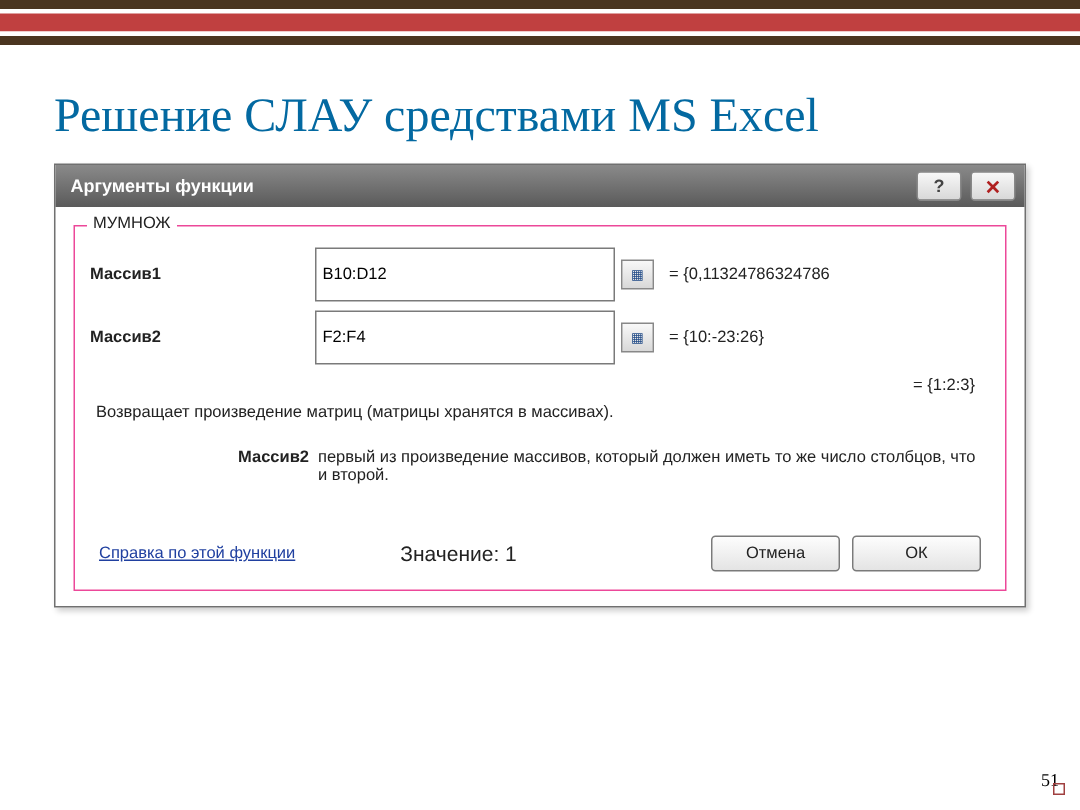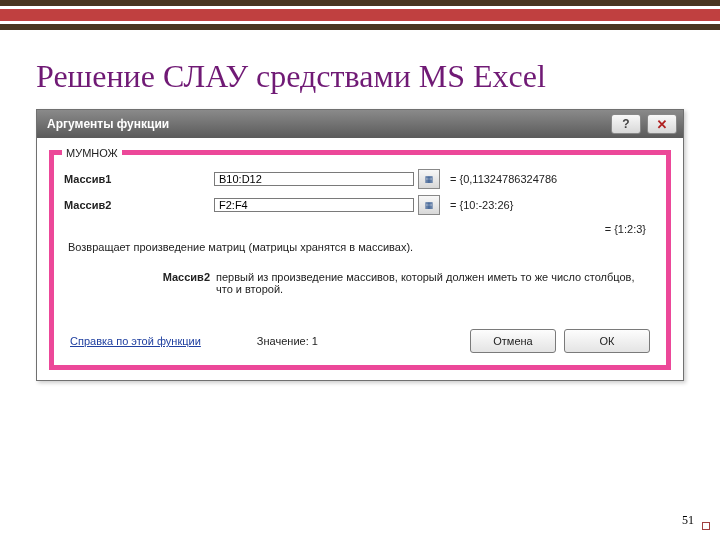--- a/index.html
+++ b/index.html
@@ -15,21 +15,21 @@
     display: flex;
     flex-direction: column;
   }
   .band-a { height: 6px; background: #4a3520; }
   .band-gap { height: 3px; background: #fff; }
   .band-b { height: 12px; background: #c04040; }
   .slide-title {
     font-family: "Times New Roman", serif;
     font-size: 32px;
     margin: 28px 0 14px 36px;
-    color: #701a75;
+    color: #0369a1;
   }
   .dialog {
     width: 648px;
     margin-left: 36px;
     border: 1px solid #707070;
     box-shadow: 2px 2px 4px rgba(0,0,0,0.2);
     background: #fff;
   }
   .titlebar {
     background: linear-gradient(to bottom, #8a8a8a, #5a5a5a);
@@ -55,21 +55,21 @@
     font-size: 12px;
     color: #444;
   }
   .tb-btn.close { color: #b02020; font-weight: bold; font-size: 13px;}
   .dlg-body {
     padding: 6px 12px 10px 12px;
     font-size: 11px;
     color: #222;
   }
   .fieldset {
-    border: 5px solid #ec4899;
+    border: 1px solid #ec4899;
     position: relative;
     padding: 14px 10px 10px 10px;
     margin-top: 6px;
   }
   .legend {
     position: absolute;
     top: -8px;
     left: 8px;
     background: #fff;
     padding: 0 4px;
@@ -81,21 +81,21 @@
     margin-bottom: 6px;
   }
   .row .lbl {
     width: 150px;
     text-align: left;
     font-weight: bold;
     padding-right: 6px;
   }
   .row input[type=text] {
     width: 200px;
-    height: 14px;
+    height: 36px;
     border: 1px solid #7a7a7a;
     font-size: 11px;
     padding: 0 4px;
     font-family: inherit;
   }
   .ref-btn {
     width: 22px;
     height: 20px;
     border: 1px solid #888;
     margin-left: 4px;
@@ -136,41 +136,41 @@
     margin: 34px 6px 2px 6px;
     justify-content: space-between;
   }
   .help-link {
     color: #2040a0;
     text-decoration: underline;
     cursor: pointer;
     font-size: 11px;
   }
   .value-lbl {
-    margin-left: 56px;
-    font-size: 11px;
+    margin-left: 70px;
+    font-size: 14px;
   }
   .spacer { flex: 1; }
   .btn {
     width: 86px;
     height: 24px;
     border: 1px solid #7a7a7a;
     background: linear-gradient(to bottom,#fdfdfd,#e4e4e4);
     border-radius: 3px;
     font-size: 11px;
     display: flex;
     align-items: center;
     justify-content: center;
     margin-left: 8px;
     cursor: pointer;
   }
   .page-num {
     position: absolute;
     bottom: 12px;
-    right: 26px;
+    right: 14px;
     font-size: 12px;
     font-family: "Times New Roman", serif;
   }
   .bottom-square {
     position: absolute;
     bottom: 10px;
     right: 10px;
     width: 8px;
     height: 8px;
     border: 1.5px solid #a04040;

